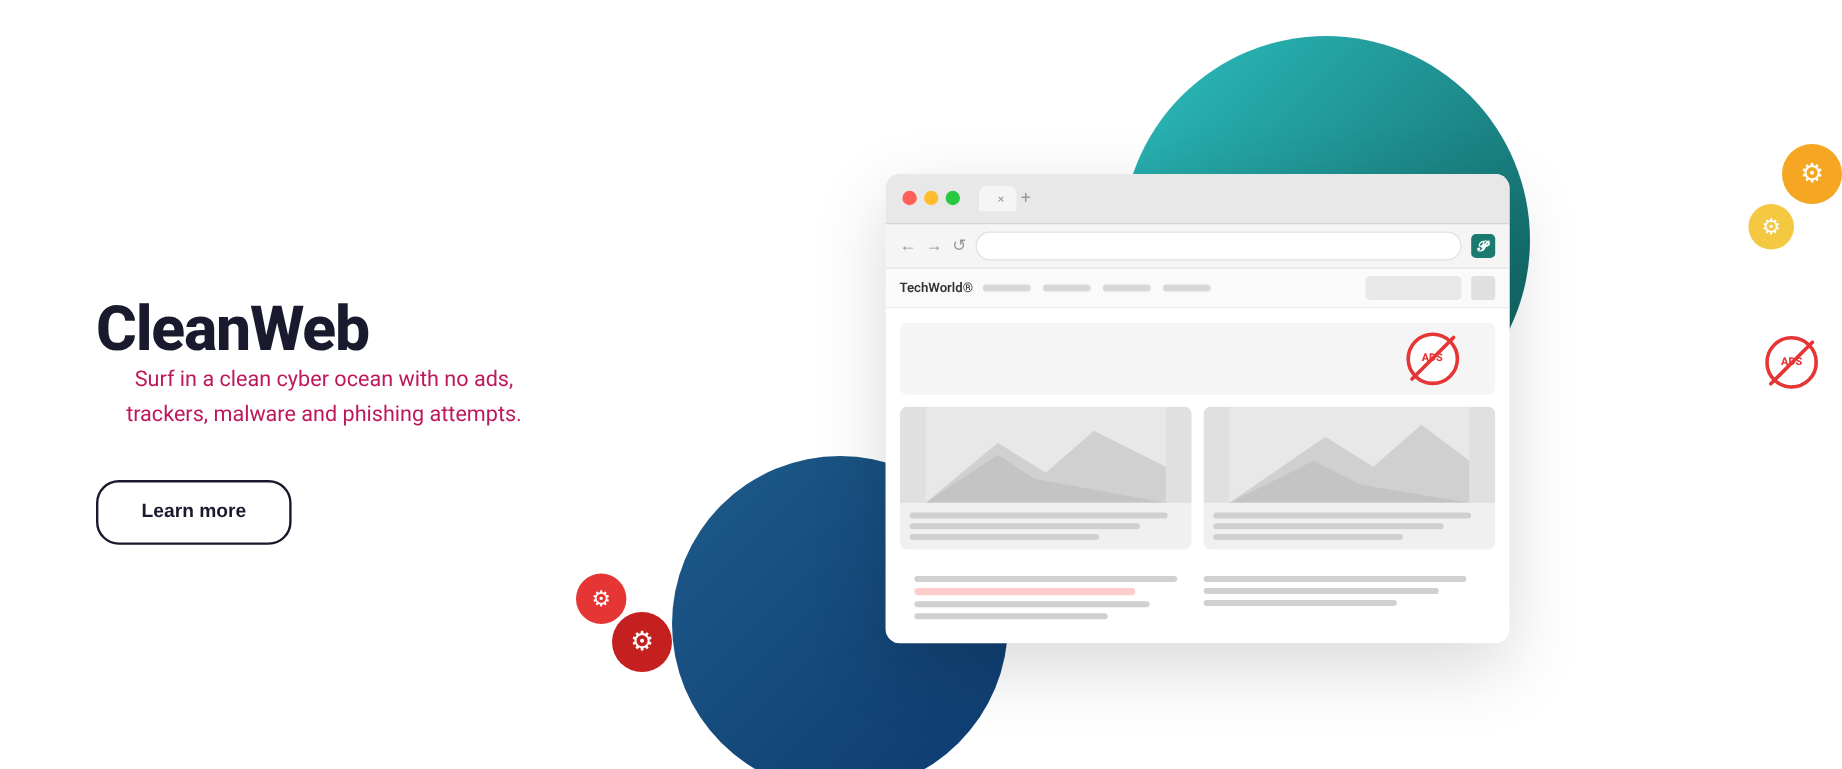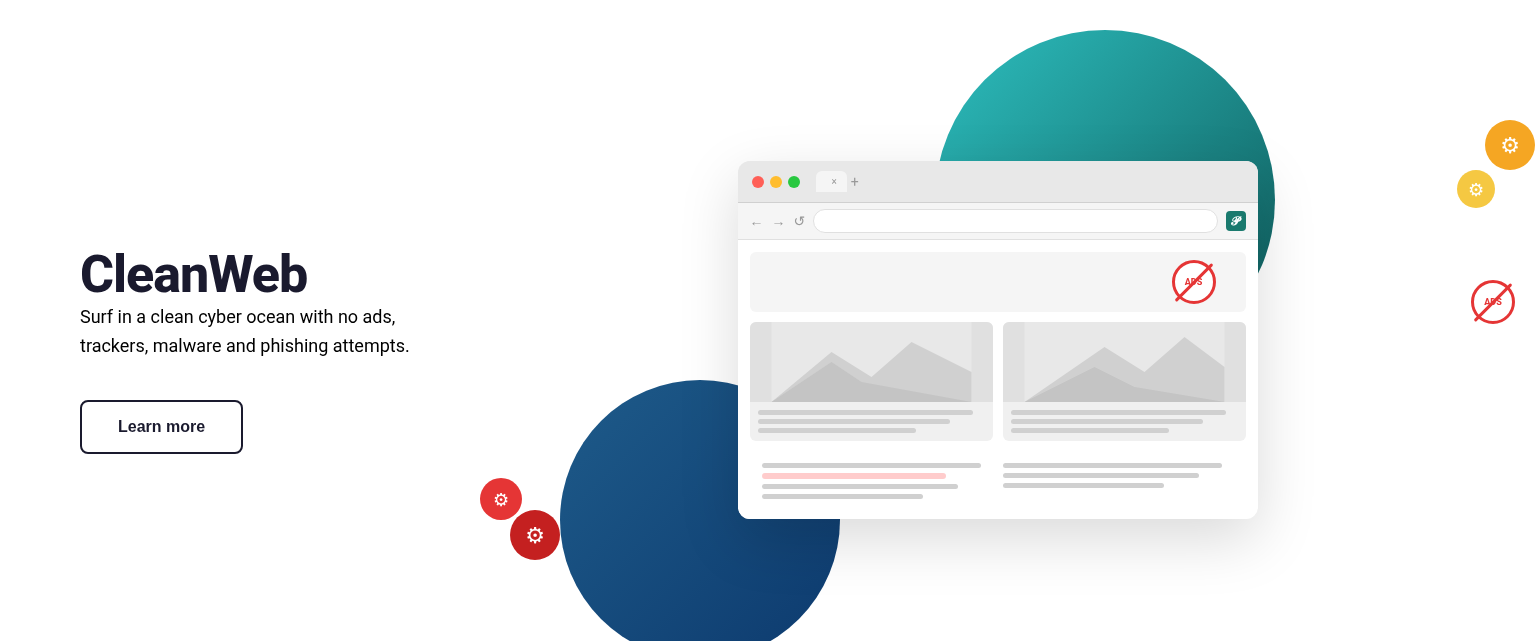--- a/index.html
+++ b/index.html
@@ -31,31 +31,32 @@
     .main-title {
       font-size: 52px;
       font-weight: 800;
       color: #1a1a2e;
       line-height: 1.1;
       letter-spacing: -1px;
     }
 
     .description {
       font-size: 18px;
-      color: #000000;
+      color: #be185d;
       line-height: 1.6;
       margin-bottom: 40px;
       max-width: 380px;
+      text-align: center;
     }
 
     .learn-more-btn {
       display: inline-block;
       padding: 16px 36px;
       border: 2px solid #1a1a2e;
-      border-radius: 8px;
+      border-radius: 19px;
       background: #ffffff;
       color: #1a1a2e;
       font-size: 16px;
       font-weight: 700;
       cursor: pointer;
       text-decoration: none;
       transition: background 0.2s;
     }
 
     .right-section {
@@ -469,20 +470,31 @@
       <div class="browser-toolbar">
         <span class="nav-btn">←</span>
         <span class="nav-btn">→</span>
         <span class="nav-btn">↺</span>
         <div class="address-bar"></div>
         <div class="extension-icon">
           <span class="extension-icon-symbol">𝓟</span>
         </div>
       </div>
 
+      <div class="browser-nav-bar">
+        <span class="nav-logo">TechWorld®</span>
+        <div class="nav-placeholders">
+          <div class="nav-ph"></div>
+          <div class="nav-ph"></div>
+          <div class="nav-ph"></div>
+          <div class="nav-ph"></div>
+        </div>
+        <div class="nav-search-bar"></div>
+        <div style="width:20px;height:20px;background:#e0e0e0;border-radius:3px;"></div>
+      </div>
 
       <div class="browser-content">
 
         <div class="ad-area">
           <div class="ads-blocked-badge ads-badge-top-right">
             <span>ADS</span>
           </div>
         </div>
 
         <div class="content-cards">

